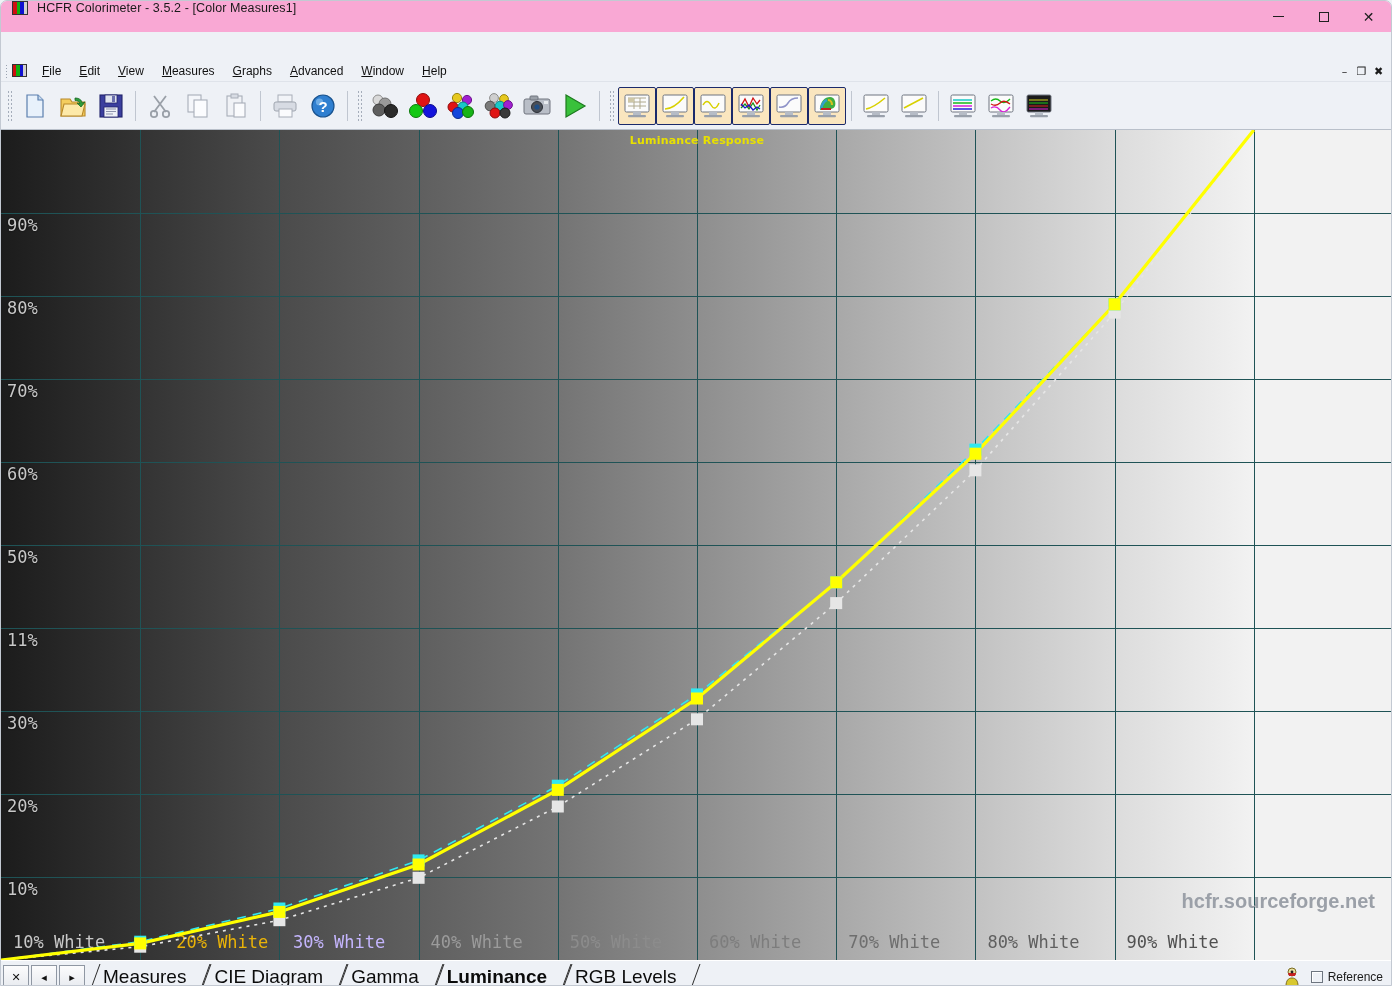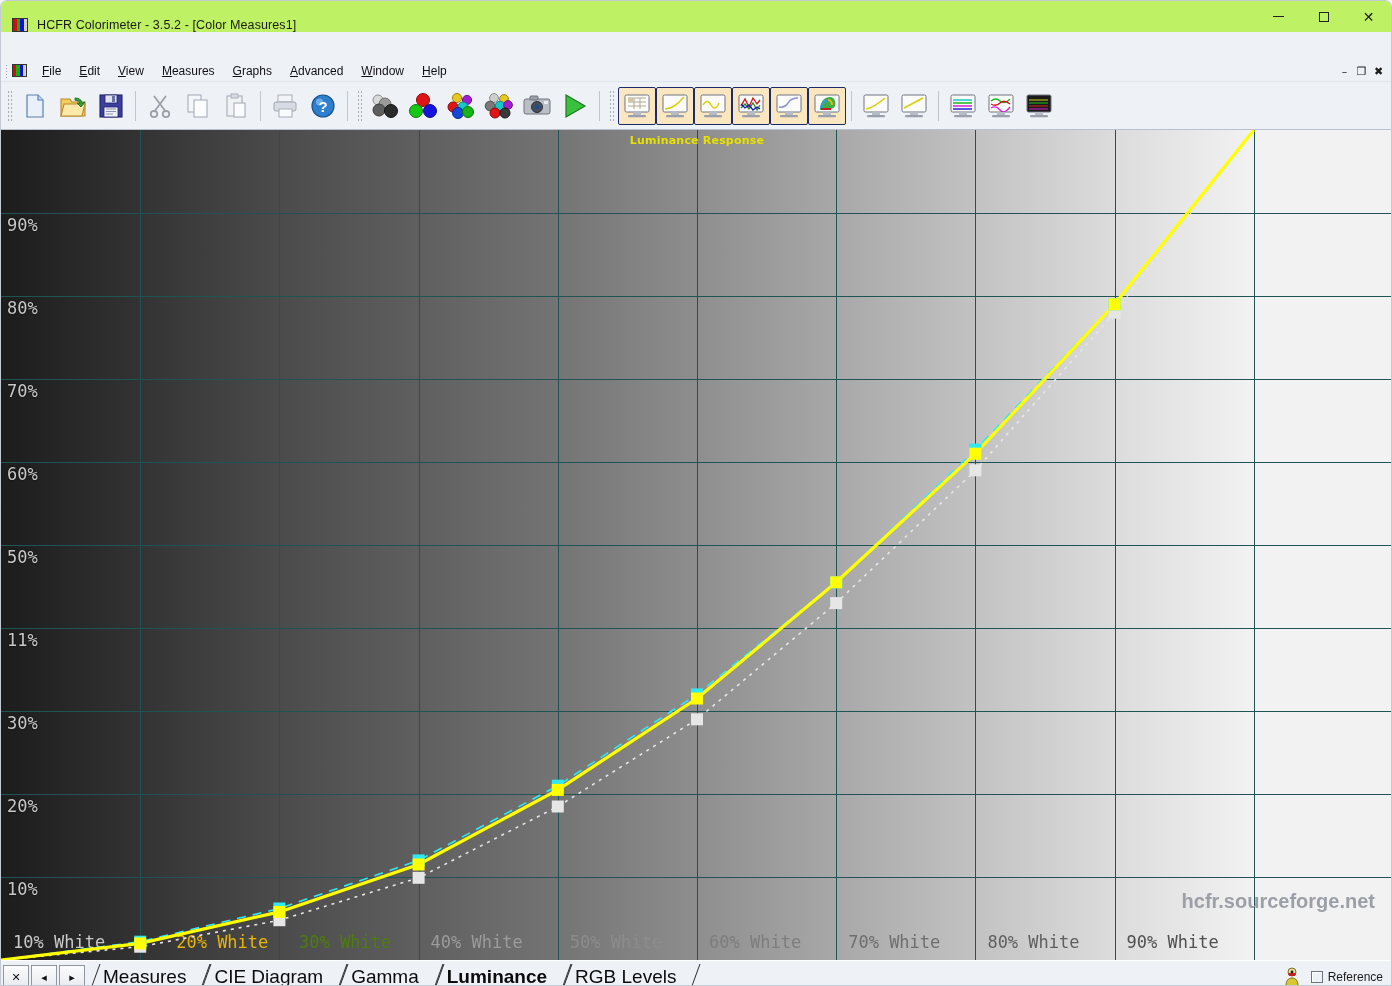--- a/index.html
+++ b/index.html
@@ -16,22 +16,22 @@
     background: #eef1f6;
     border: 1px solid #c3c9d2;
     border-radius: 7px 7px 0 0;
     overflow: hidden;
   }
 
   
   .titlebar {
     position: relative;
     height: 31px;
-    background: #bef264;
-    display: flex; align-items: flex-end;
+    background: #f9a8d4;
+    display: flex; align-items: flex-start;
   }
   .titlebar .app-icon {
     width: 16px; height: 14px;
     margin-left: 11px; margin-right: 9px;
     display: flex; border: 1px solid #333; background: #111;
   }
   .app-icon i { flex: 1 1 0; height: 100%; display: block; }
   .titlebar .title-text {
     font-size: 12.5px; color: #1a1a1a; letter-spacing: .1px;
   }
@@ -536,21 +536,21 @@
         <div class="ylabel" style="top: 510px;">11%</div>
         <div class="ylabel" style="top: 427px;">50%</div>
         <div class="ylabel" style="top: 344px;">60%</div>
         <div class="ylabel" style="top: 261px;">70%</div>
         <div class="ylabel" style="top: 178px;">80%</div>
         <div class="ylabel" style="top: 95px;">90%</div>
       </div>
     <div id="xlabels">
         <div class="xlabel" style="left: 12px; color: rgb(200, 200, 200);">10% White</div>
         <div class="xlabel" style="left: 151.2px; color: #eab308; margin-left: 24px;">20% White</div>
-        <div class="xlabel" style="left: 298px; color: #4d7c0f;">30% White</div>
+        <div class="xlabel" style="left: 292px; color: #c4b5fd;">30% White</div>
         <div class="xlabel" style="left: 429.6px; color: rgb(155, 155, 155);">40% White</div>
         <div class="xlabel" style="left: 568.8px; color: rgb(140, 140, 140);">50% White</div>
         <div class="xlabel" style="left: 708px; color: rgb(125, 125, 125);">60% White</div>
         <div class="xlabel" style="left: 847.2px; color: rgb(110, 110, 110);">70% White</div>
         <div class="xlabel" style="left: 986.4px; color: rgb(95, 95, 95);">80% White</div>
         <div class="xlabel" style="left: 1125.6px; color: rgb(80, 80, 80);">90% White</div>
       </div>
 
     <svg class="plot-svg" id="plot" viewBox="0 0 1392 830" preserveAspectRatio="none">
         <polyline points="0.0,830.0 139.2,816.7 278.4,790.2 417.6,747.8 556.8,676.5 696.0,589.3 835.2,473.1 974.4,340.3 1113.6,182.6 1252.8,0.0" fill="none" stroke="#e6e6e6" stroke-width="1.6" stroke-dasharray="3,5"></polyline>

